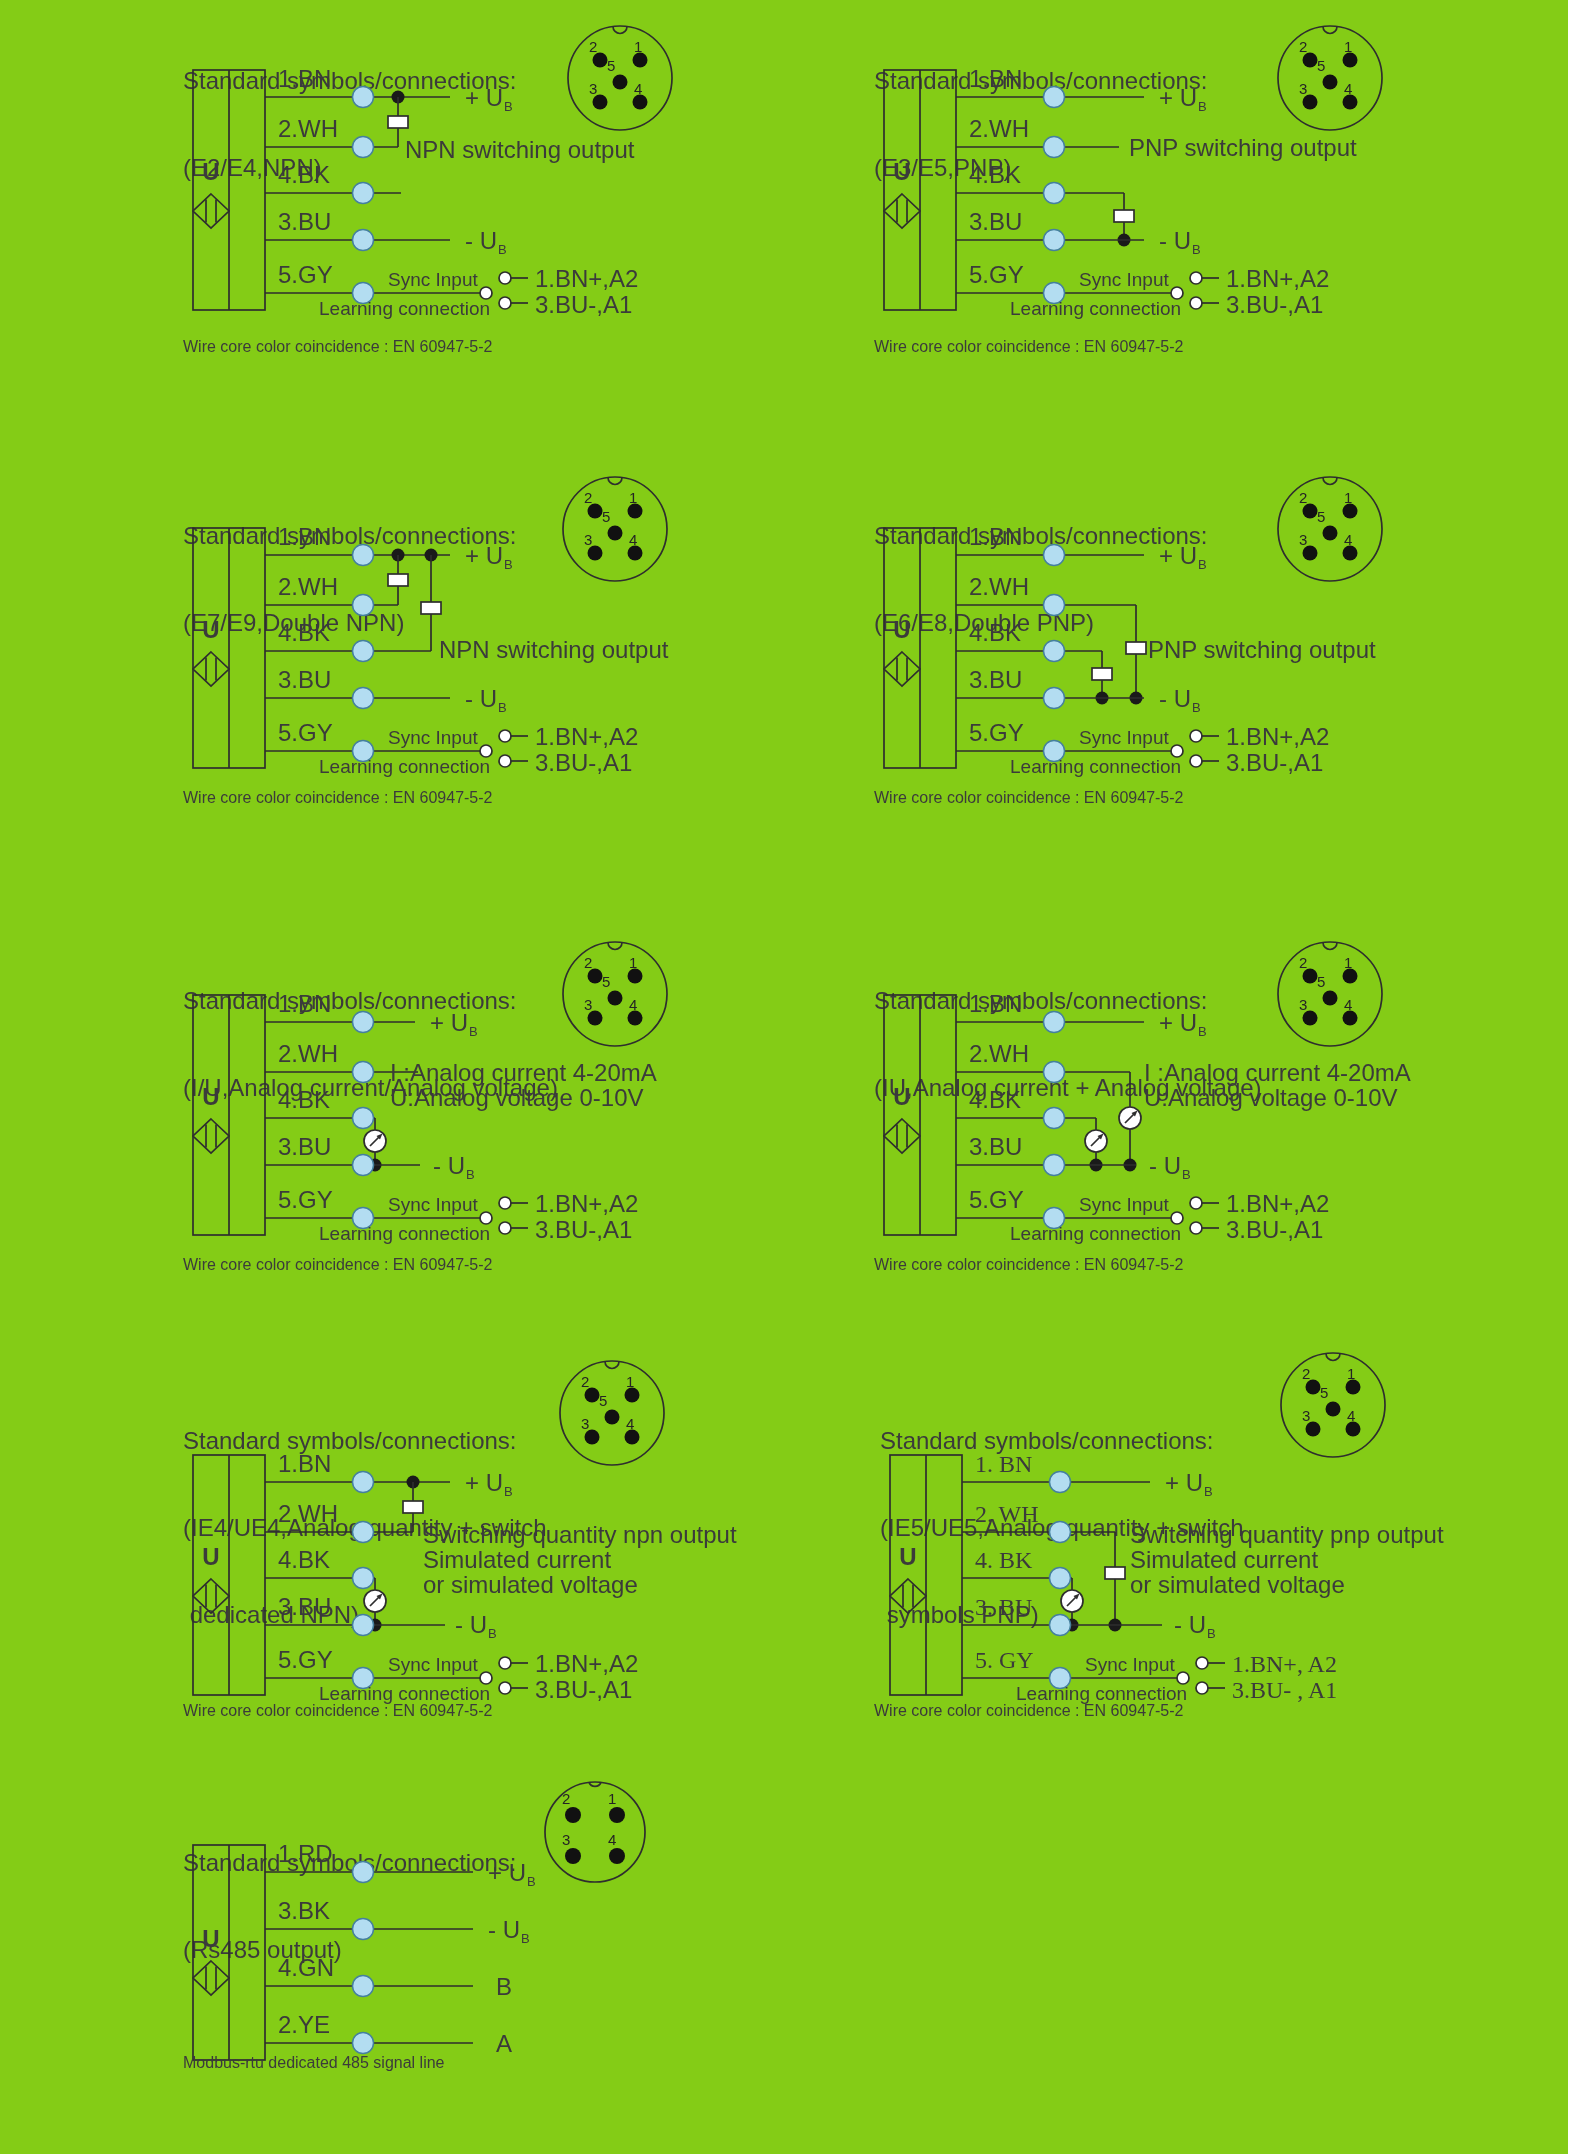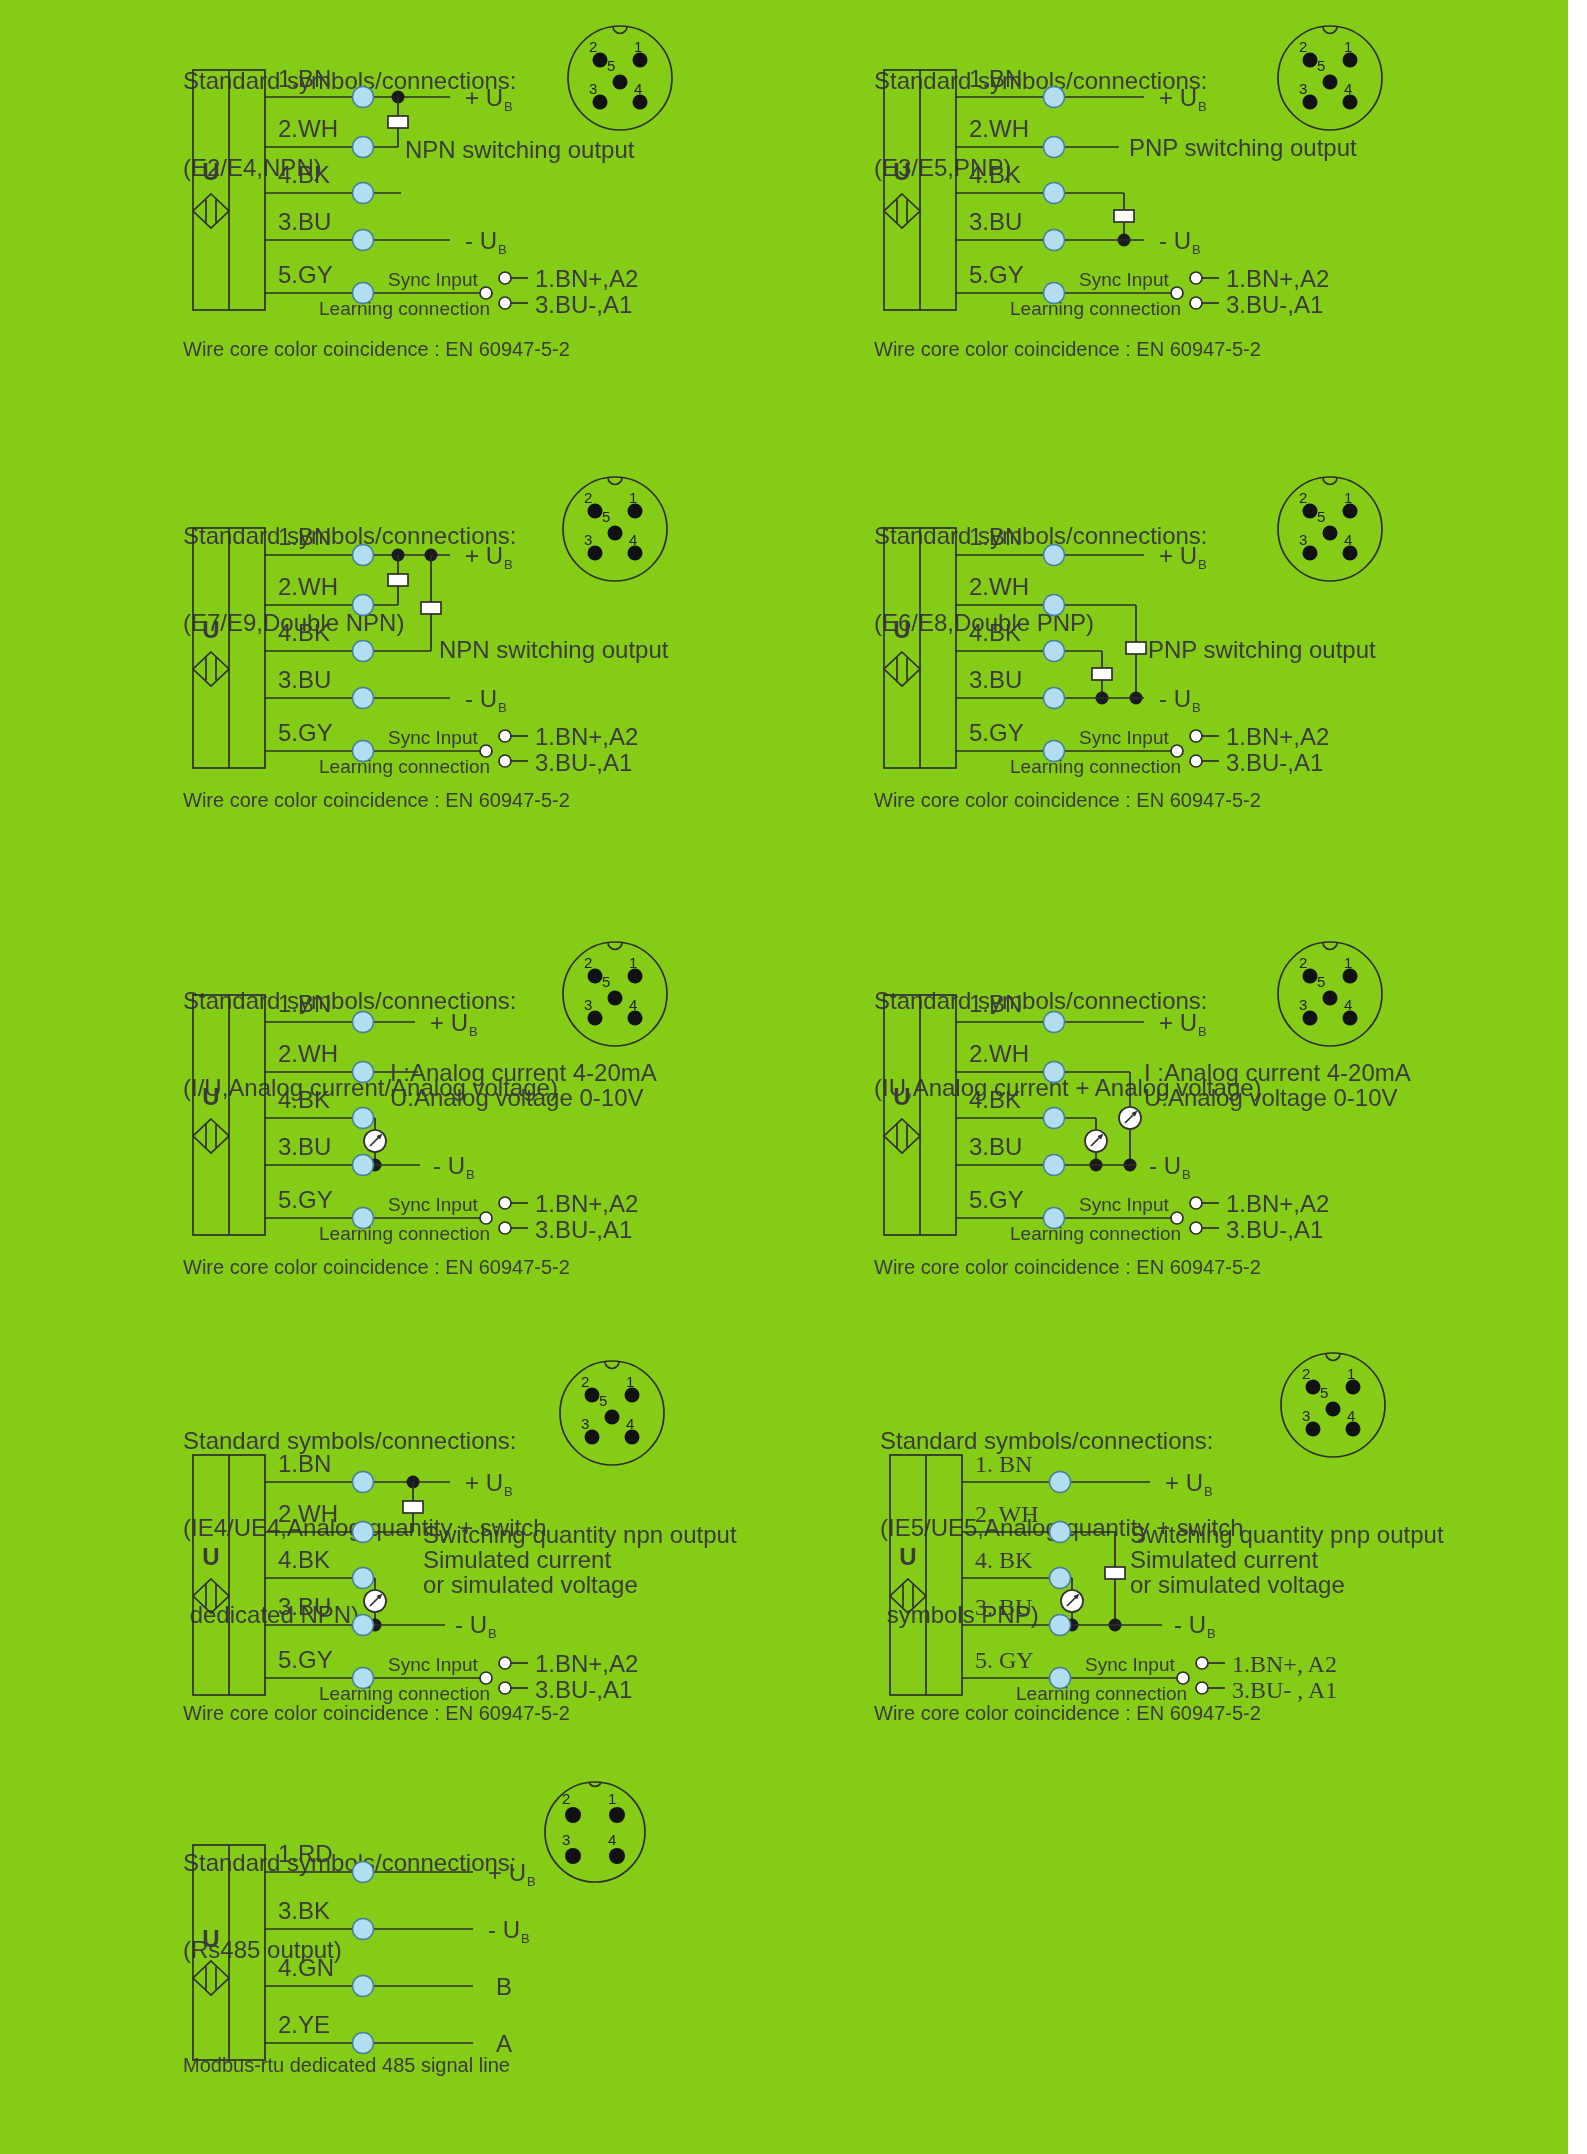--- a/index.html
+++ b/index.html
@@ -1,20 +1,20 @@
 <!DOCTYPE html>
 <html><head>
 <meta charset="utf-8">
 <style>
   html,body{margin:0;padding:0;background:#fff;}
   #page{position:relative;width:1568px;height:2154px;background:#84cc16;
         font-family:"Liberation Sans",sans-serif;color:#3b3b3b;overflow:hidden;}
   .block{position:absolute;}
   .title{position:absolute;left:0;top:0;font-size:24px;line-height:29px;white-space:pre;}
-  .footer{position:absolute;left:0;font-size:20px;white-space:pre;}
+  .footer{position:absolute;left:0;font-size:16px;white-space:pre;}
   svg.dg,svg.conn{position:absolute;overflow:visible;}
   .ln{stroke:#2e2e2e;stroke-width:1.7;fill:none;}
   .t{font-family:"Liberation Sans",sans-serif;font-size:24px;fill:#3b3b3b;}
   .s{font-size:19px;}
   .sub{font-size:13px;}
   .serif{font-family:"Liberation Serif",serif;}
   .pin{font-family:"Liberation Sans",sans-serif;font-size:15px;fill:#242424;}
 </style>
 </head>
 <body>

